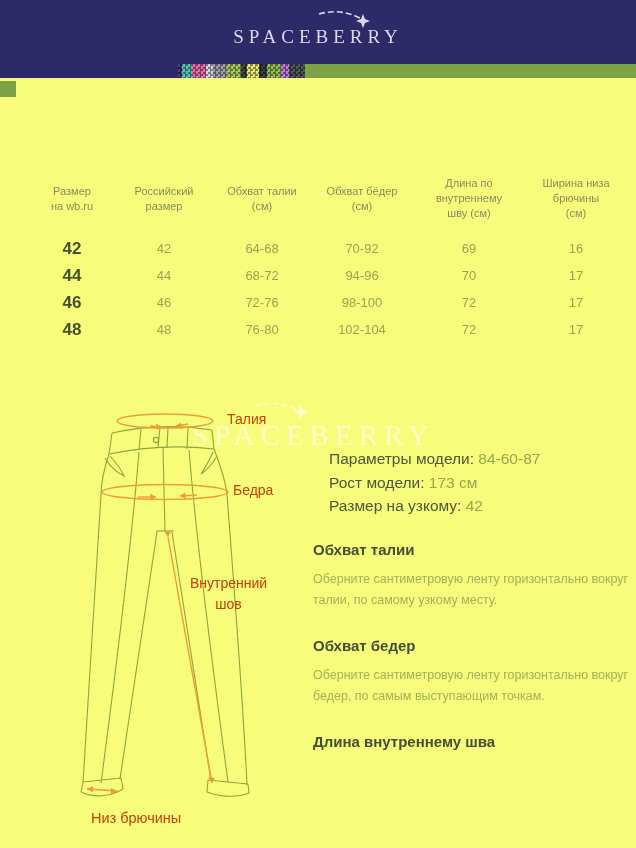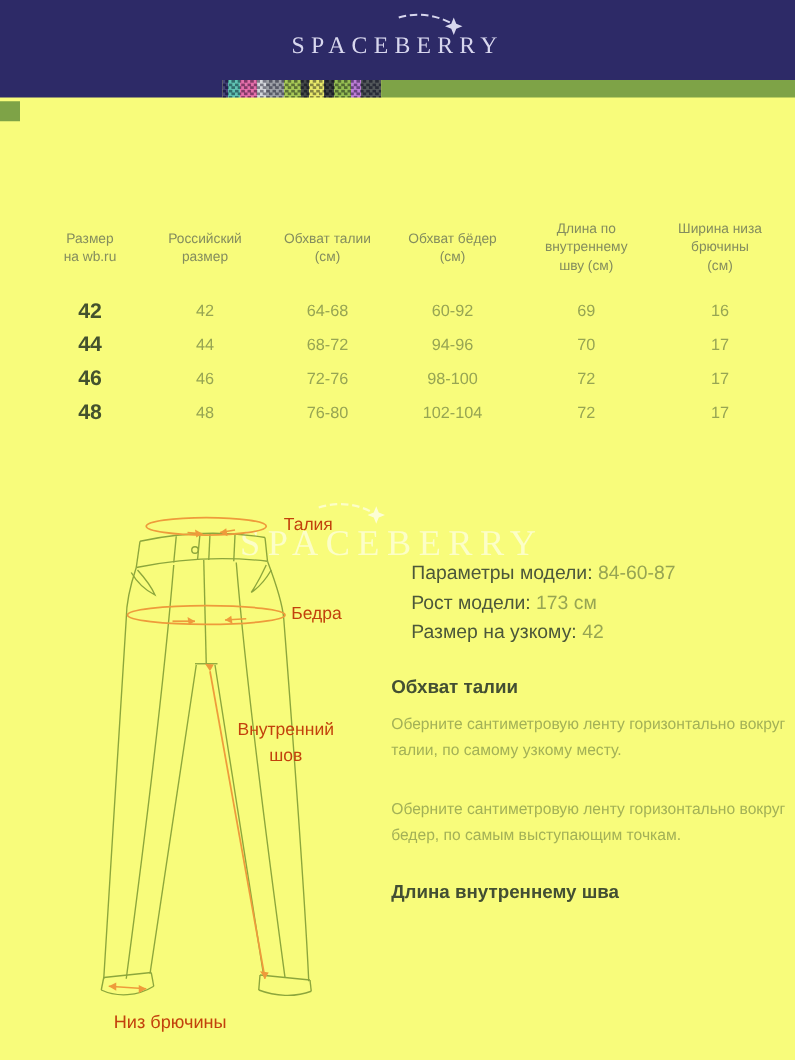--- a/index.html
+++ b/index.html
@@ -92,21 +92,21 @@
 шву (см)</div>
       <div class="tcell">Ширина низа
 брючины
 (см)</div>
     </div>
     <div class="tbody">
       <div class="trow">
         <div class="tcell first">42</div>
         <div class="tcell">42</div>
         <div class="tcell">64-68</div>
-        <div class="tcell">60-92</div>
+        <div class="tcell">70-92</div>
         <div class="tcell">69</div>
         <div class="tcell">16</div>
       </div>
       <div class="trow">
         <div class="tcell first">44</div>
         <div class="tcell">44</div>
         <div class="tcell">68-72</div>
         <div class="tcell">94-96</div>
         <div class="tcell">70</div>
         <div class="tcell">17</div>
@@ -216,20 +216,21 @@
       <span class="mi-value">42</span>
     </div>
   </div>
 
   <div class="sections">
     <div class="section">
       <div class="sec-title">Обхват талии</div>
       <div class="sec-body">Оберните сантиметровую ленту горизонтально вокруг талии, по самому узкому месту.</div>
     </div>
     <div class="section s2">
+      <div class="sec-title">Обхват бедер</div>
       <div class="sec-body">Оберните сантиметровую ленту горизонтально вокруг бедер, по самым выступающим точкам.</div>
     </div>
     <div class="section s2">
       <div class="sec-title">Длина внутреннему шва</div>
     </div>
   </div>
 
 </div>
 
 </body></html>

